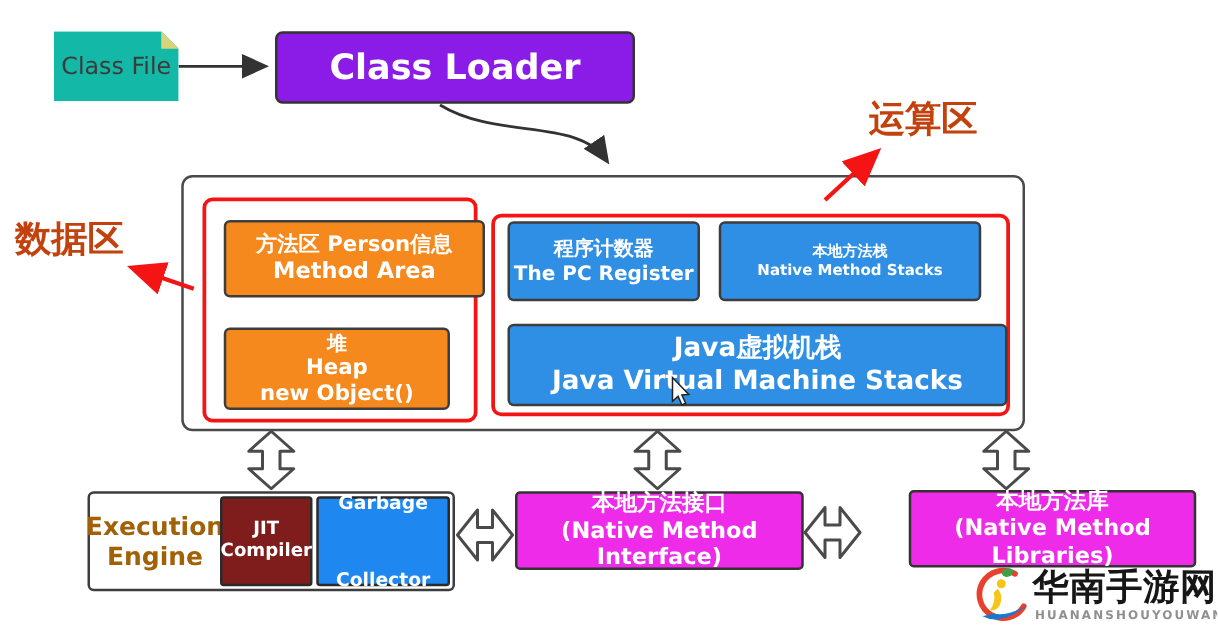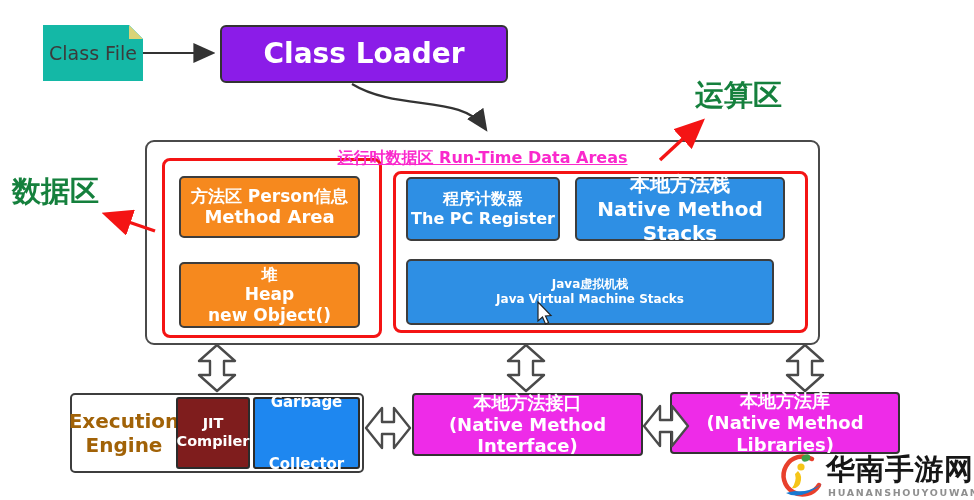--- a/index.html
+++ b/index.html
@@ -20,35 +20,35 @@
           border-radius:6px;font-size:28px;}
   
   .container{left:145px;top:140px;width:675px;height:205px;background:#fff;
              border:2px solid #4a4a4a;border-radius:9px;}
   .rt-title{left:145px;top:148px;width:675px;text-align:center;font-size:16px;font-weight:bold;
             color:#FA28CC;text-decoration:underline;z-index:5;}
   .groupL{left:162px;top:158px;width:220px;height:180px;border:3px solid #F41414;border-radius:8px;z-index:2;}
   .groupR{left:393px;top:171px;width:415px;height:162px;border:3px solid #F41414;border-radius:8px;z-index:2;}
   .orange{background:#F6891E;border:2px solid #3d3d3d;border-radius:5px;z-index:3;}
   .blue{background:#2E8FE4;border:2px solid #3d3d3d;border-radius:5px;z-index:3;}
-  .method{left:179px;top:176px;width:181px;height:62px;font-size:17px;}
+  .method{left:179px;top:176px;width:209px;height:62px;font-size:17px;}
   .heap{left:179px;top:262px;width:181px;height:66px;font-size:16px;}
   .pcreg{left:406px;top:177px;width:154px;height:64px;font-size:16px;}
-  .nms{left:575px;top:177px;width:210px;height:64px;font-size:20px;}
-  .jvms{left:406px;top:259px;width:368px;height:66px;font-size:12px;}
+  .nms{left:575px;top:177px;width:210px;height:64px;font-size:12px;}
+  .jvms{left:406px;top:259px;width:400px;height:66px;font-size:21px;}
   
   .ee{left:70px;top:393px;width:294px;height:80px;background:#fff;border:2.5px solid #3d3d3d;border-radius:5px;z-index:1;}
   .ee-text{left:72px;top:397px;width:104px;height:72px;color:#a16207;font-size:20px;z-index:2;}
   .jit{left:176px;top:397px;width:74px;height:72px;background:#7f1d1d;border:2px solid #2b2b2b;border-radius:3px;font-size:14.5px;z-index:2;}
   .gc{left:253px;top:397px;width:107px;height:72px;background:#1E87F0;border:2px solid #2b2b2b;border-radius:3px;font-size:15px;z-index:2;gap:44px;}
   .magenta{background:#EE2BE8;border:2px solid #333;border-radius:4px;z-index:2;}
   .nmi{left:412px;top:393px;width:231px;height:63px;font-size:18px;}
-  .nml{left:670px;top:392px;width:230px;height:62px;font-size:18px;}
+  .nml{left:727px;top:392px;width:230px;height:62px;font-size:18px;}
   
-  .red-label{position:absolute;color:#15803d;font-weight:bold;font-size:29px;z-index:6;}
+  .red-label{position:absolute;color:#c2410c;font-weight:bold;font-size:29px;z-index:6;}
   .lbl-compute{left:695px;top:76px;}
   .lbl-data{left:12px;top:172px;}
   
   .wm-title{left:826px;top:450px;color:#161616;font-size:29px;font-weight:bold;letter-spacing:0.5px;z-index:7;}
   .wm-sub{left:828px;top:487px;color:#8f8f8f;font-size:9.5px;font-weight:bold;letter-spacing:1.7px;z-index:7;}
   svg.overlay{position:absolute;left:0;top:0;z-index:4;pointer-events:none;}
   svg.logo{position:absolute;left:779px;top:451px;z-index:7;pointer-events:none;}
 </style>
 </head>
 <body>
@@ -61,21 +61,20 @@
   </div>
 
   <div class="bx loader">
     <span>Class Loader</span>
   </div>
 
   <div class="red-label lbl-compute">运算区</div>
   <div class="red-label lbl-data">数据区</div>
 
   <div class="abs container"></div>
-  <div class="abs rt-title">运行时数据区 Run-Time Data Areas</div>
 
   <div class="abs groupL"></div>
   <div class="bx orange method">
     <span>方法区 Person信息</span>
     <span style="font-size:18px">Method Area</span>
   </div>
   <div class="bx orange heap">
     <span>堆</span>
     <span style="font-size:17px">Heap</span>
     <span style="font-size:17px">new Object()</span>

